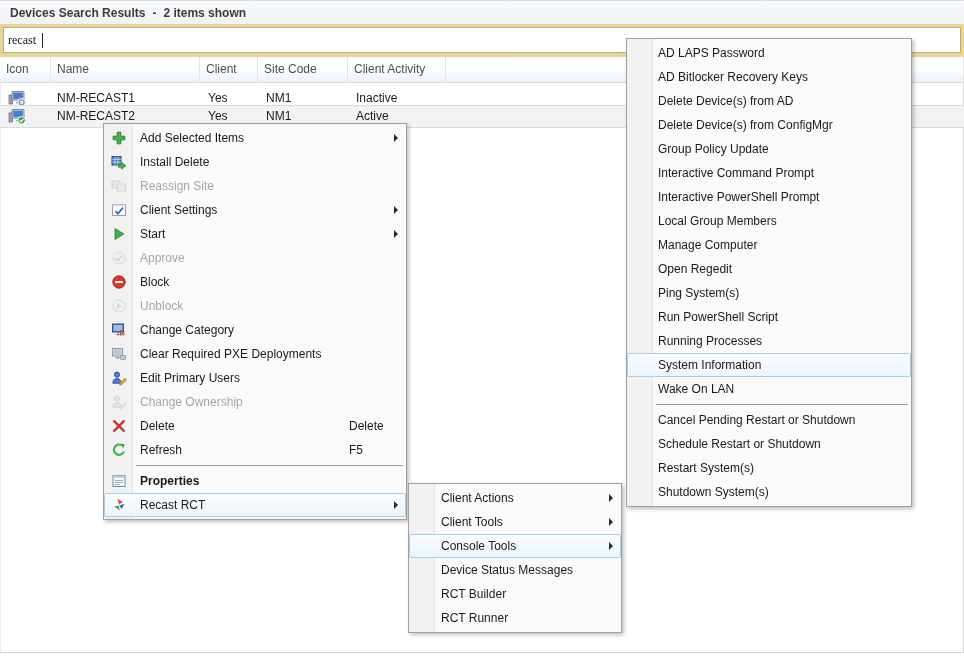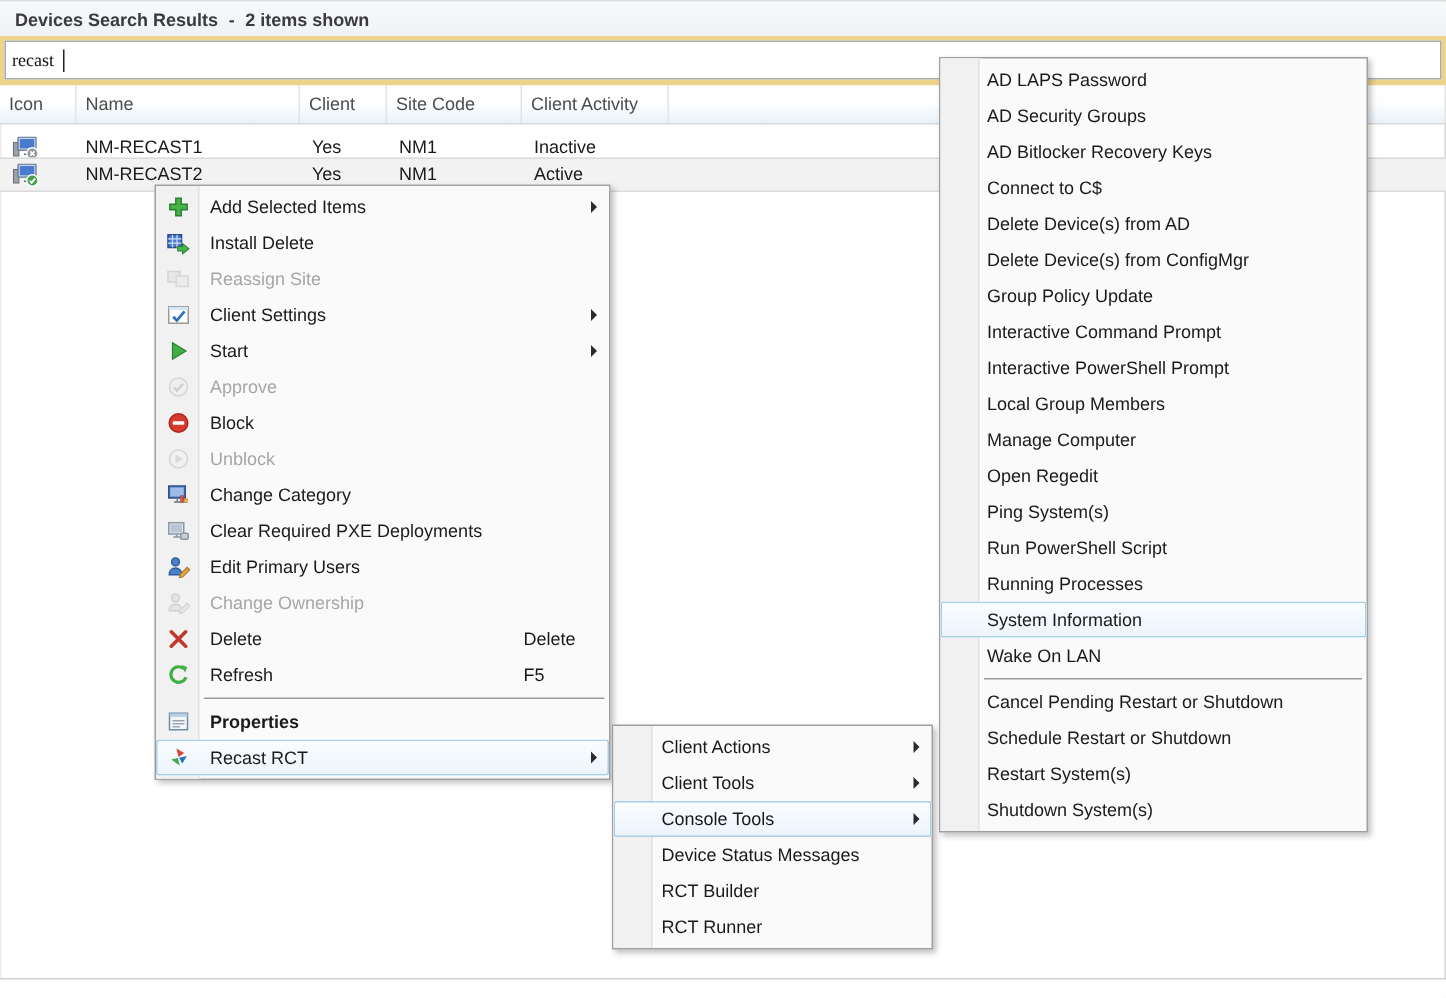--- a/index.html
+++ b/index.html
@@ -325,27 +325,21 @@
         <span class="mi-label">RCT Runner</span>
       </div>
     </div>
 
   <div class="menu" id="menu-console">
     <div class="gutter"></div>
   <div class="menu-item">
         <span class="mi-label">AD LAPS Password</span>
       </div>
       <div class="menu-item">
-        <span class="mi-label">AD Security Groups</span>
-      </div>
-      <div class="menu-item">
         <span class="mi-label">AD Bitlocker Recovery Keys</span>
-      </div>
-      <div class="menu-item">
-        <span class="mi-label">Connect to C$</span>
       </div>
       <div class="menu-item">
         <span class="mi-label">Delete Device(s) from AD</span>
       </div>
       <div class="menu-item">
         <span class="mi-label">Delete Device(s) from ConfigMgr</span>
       </div>
       <div class="menu-item">
         <span class="mi-label">Group Policy Update</span>
       </div>

